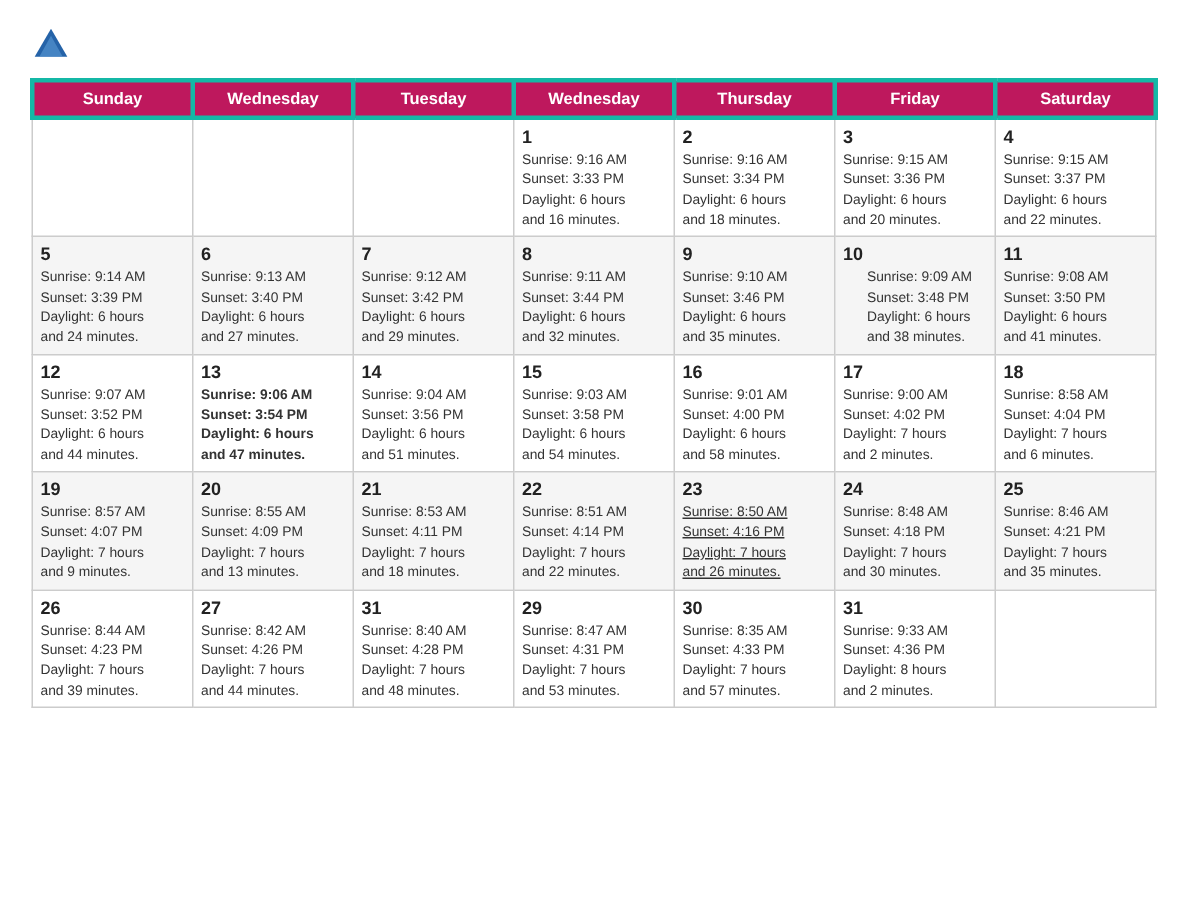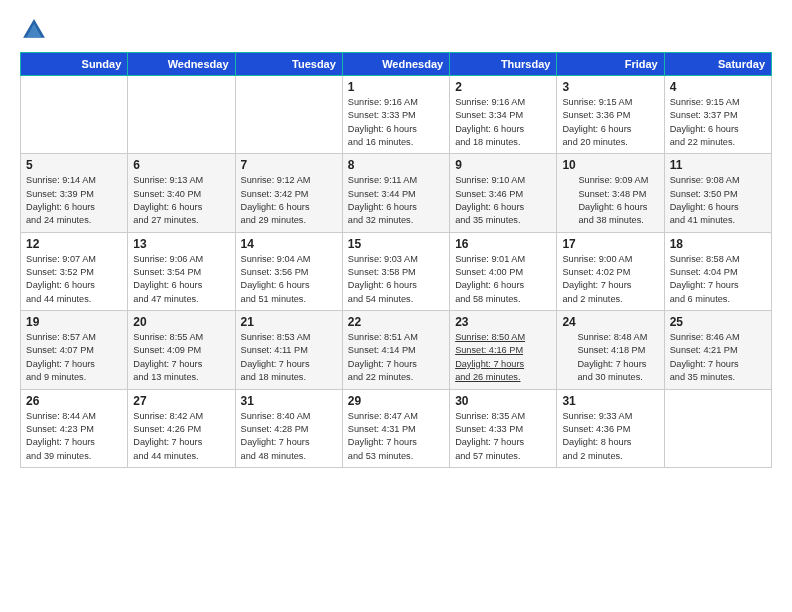--- a/index.html
+++ b/index.html
@@ -48,27 +48,27 @@
     .subtitle {
       font-size: 14px;
       color: #444;
     }
     .calendar {
       width: 100%;
       border-collapse: collapse;
       font-size: 10px;
     }
     .calendar th {
-      background: #1d4ed8;
+      background: #be185d;
       color: #fff;
-      text-align: right;
+      text-align: center;
       padding: 5px 6px;
       font-size: 11px;
       font-weight: bold;
-      border: 1px solid #14b8a6;
+      border: 3px solid #14b8a6;
     }
     .calendar td {
       border: 1px solid #ccc;
       vertical-align: top;
       padding: 4px 5px;
       width: calc(100%/7);
       height: 78px;
       background: #fff;
     }
     .calendar tr:nth-child(even) td {
@@ -210,21 +210,21 @@
         <tr>
           <td>
             <div class="day-number">12</div>
             <div class="day-info" style="white-space: pre-line;">Sunrise: 9:07 AM
 Sunset: 3:52 PM
 Daylight: 6 hours
 and 44 minutes.</div>
           </td>
           <td>
             <div class="day-number">13</div>
-            <div class="day-info" style="white-space: pre-line;">Sunrise: 9:06 AM
+            <div class="day-info" style="white-space: pre-line; font-weight: bold;">Sunrise: 9:06 AM
 Sunset: 3:54 PM
 Daylight: 6 hours
 and 47 minutes.</div>
           </td>
           <td>
             <div class="day-number">14</div>
             <div class="day-info" style="white-space: pre-line;">Sunrise: 9:04 AM
 Sunset: 3:56 PM
 Daylight: 6 hours
 and 51 minutes.</div>
@@ -289,21 +289,21 @@
           </td>
           <td>
             <div class="day-number">23</div>
             <div class="day-info" style="white-space: pre-line; text-decoration: underline;">Sunrise: 8:50 AM
 Sunset: 4:16 PM
 Daylight: 7 hours
 and 26 minutes.</div>
           </td>
           <td>
             <div class="day-number">24</div>
-            <div class="day-info" style="white-space: pre-line; margin-left: 15px;">Sunrise: 8:48 AM
+            <div class="day-info" style="white-space: pre-line;">Sunrise: 8:48 AM
 Sunset: 4:18 PM
 Daylight: 7 hours
 and 30 minutes.</div>
           </td>
           <td>
             <div class="day-number">25</div>
             <div class="day-info" style="white-space: pre-line;">Sunrise: 8:46 AM
 Sunset: 4:21 PM
 Daylight: 7 hours
 and 35 minutes.</div>

